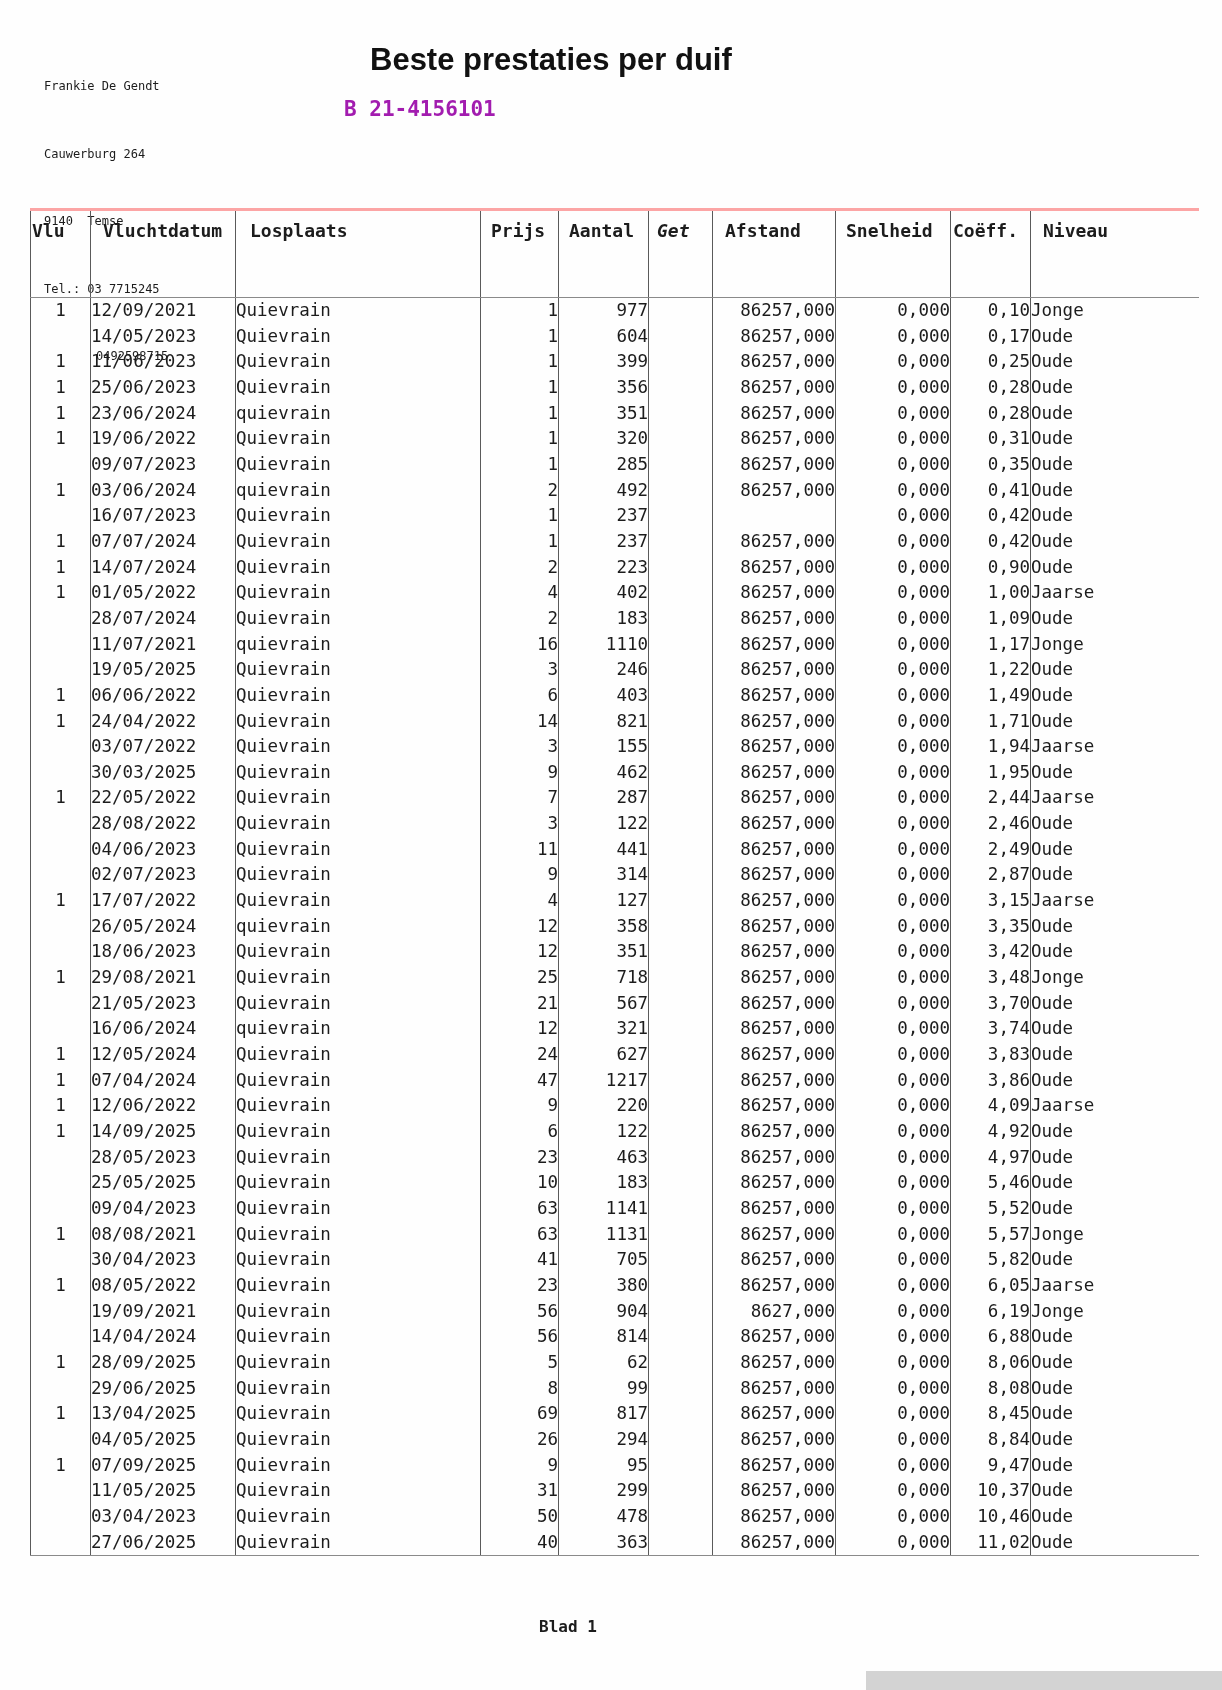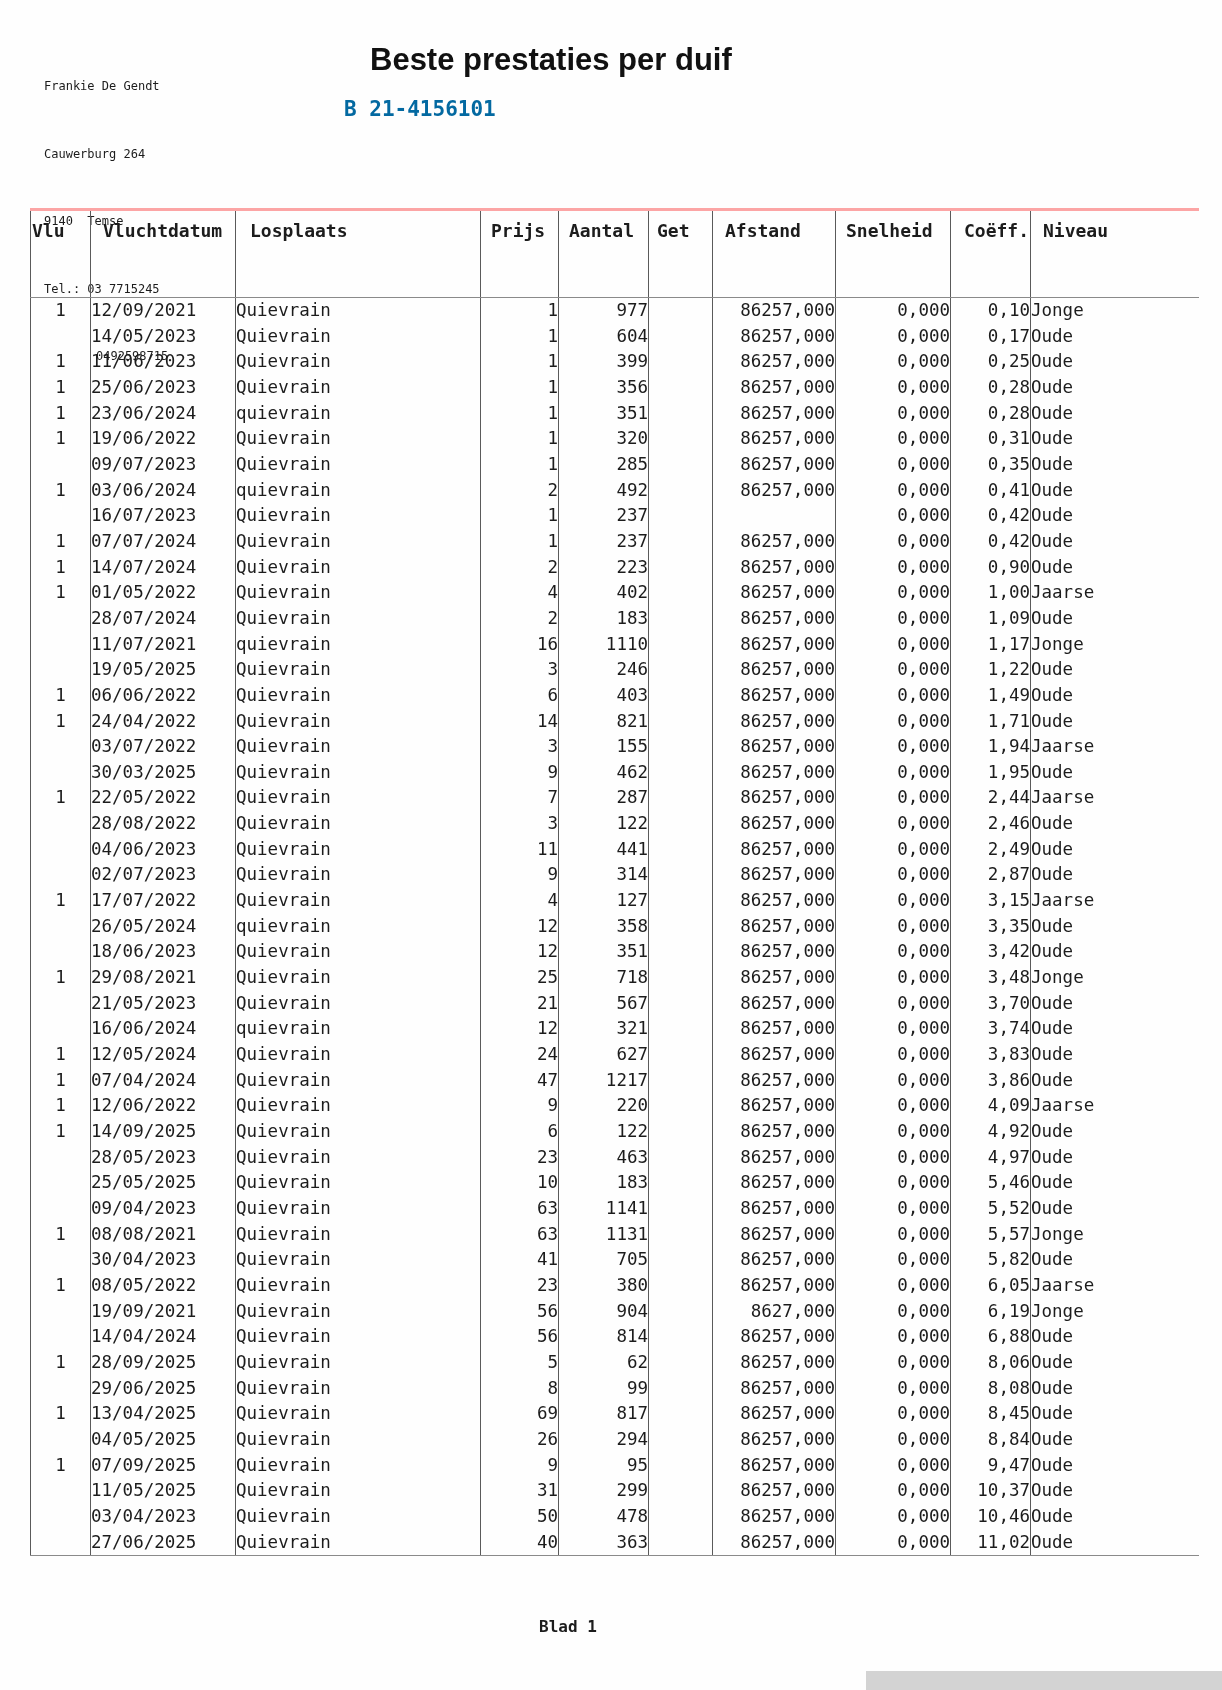--- a/index.html
+++ b/index.html
@@ -21,21 +21,21 @@
   
   .doc-title{
     position:absolute;left:370px;top:42px;
     font-family:"Liberation Sans", sans-serif;
     font-weight:bold;font-size:31px;letter-spacing:0px;
     color:#111;
   }
   
   .ring{
     position:absolute;left:344px;top:97px;
-    font-weight:bold;font-size:21px;color:#0369a1;
+    font-weight:bold;font-size:21px;color:#a21caf;
     white-space:pre;
   }
   
   table.results{
     position:absolute;left:30px;top:208px;
     width:1168px;
     border-collapse:collapse;table-layout:fixed;
     font-size:17.5px;
   }
   table.results th{
@@ -54,27 +54,27 @@
   
   .c0{text-align:center;}
   .c1{text-align:left;padding-left:12px;}
   th.c1{padding-left:12px;}
   .c2{text-align:left;padding-left:14px;}
   .c3{text-align:right;padding-right:12px;}
   th.c3{text-align:left;padding-left:10px;}
   .c4{text-align:right;padding-right:16px;}
   th.c4{text-align:left;padding-left:10px;}
   .c5{text-align:center;}
-  th.c5{text-align:left;padding-left:8px;}
+  th.c5{text-align:left;padding-left:8px;font-style:italic;}
   .c6{text-align:right;padding-right:14px;}
   th.c6{text-align:left;padding-left:12px;}
   .c7{text-align:right;padding-right:22px;}
   th.c7{text-align:left;padding-left:10px;}
   .c8{text-align:right;padding-right:12px;}
-  th.c8{text-align:left;padding-left:13px;}
+  th.c8{text-align:left;padding-left:2px;}
   .c9{text-align:left;padding-left:12px;}
   th.c9{padding-left:12px;}
   
   .page-label{
     position:absolute;left:539px;top:1617px;
     font-weight:bold;font-size:16px;
   }
   
   .scan-artifact{
     position:absolute;left:866px;top:1671px;width:356px;height:19px;

